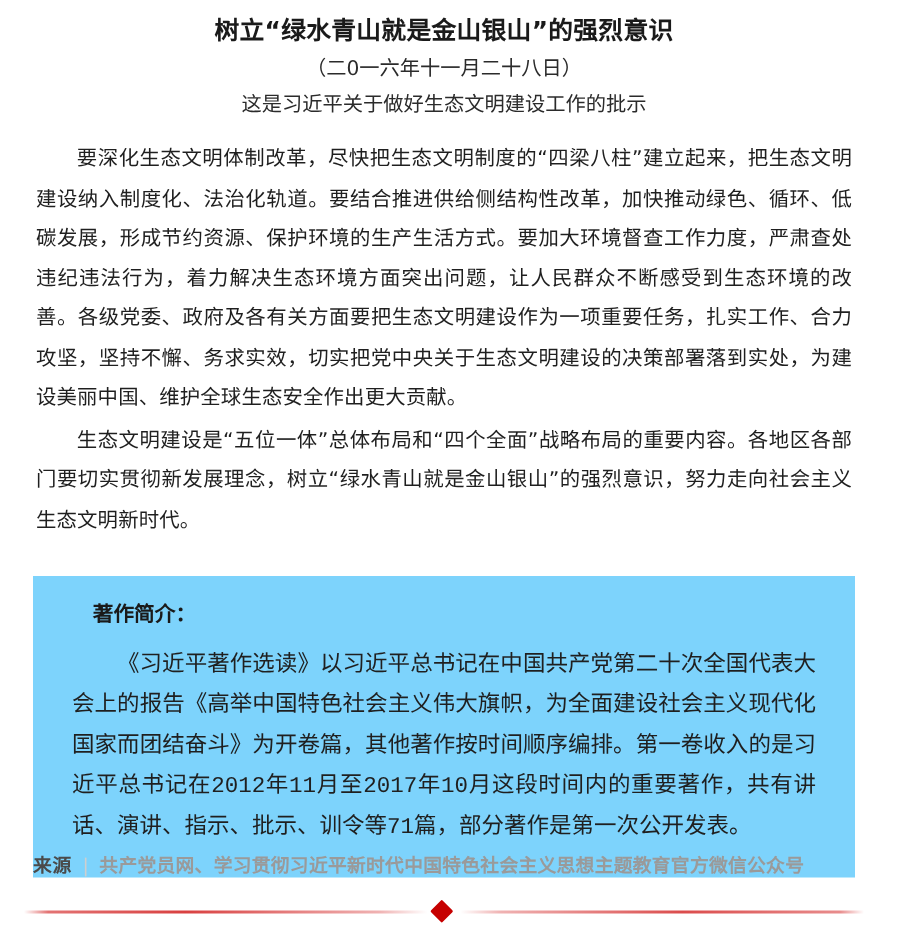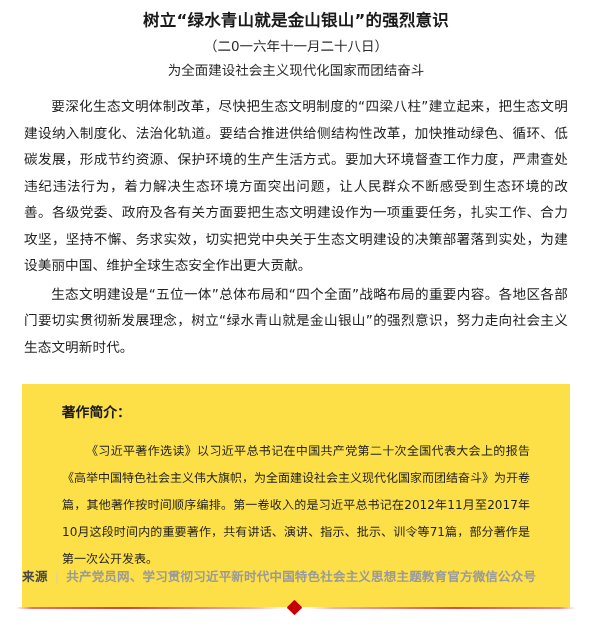--- a/index.html
+++ b/index.html
@@ -62,40 +62,41 @@
     text-align: justify;
     text-justify: inter-ideograph;
     margin: 0 0 2px 0;
     text-indent: 2em;
     letter-spacing: 0.1px;
   }
 
   
   .info-box {
     margin: 24px 22px 0 22px;
-    background: #fde047;
+    background: #7dd3fc;
     padding: 16px 26px 20px 26px;
     box-sizing: border-box;
+    font-family: Liberation Mono, monospace;
   }
   .info-box-title {
     font-size: 13.8px;
     font-weight: bold;
     color: #1a1a1a;
     line-height: 24px;
     margin: 0 0 6px 0;
     text-indent: 1em;
   }
   .info-box-para {
-    font-size: 12px;
+    font-size: 15px;
     line-height: 27px;
     color: #1f1f1f;
     text-align: justify;
     text-justify: inter-ideograph;
     text-indent: 2em;
-    margin: 14px;
+    margin: 0;
   }
 
   
   .footer {
     position: absolute;
     left: 0;
     right: 0;
     bottom: 0;
     padding: 0 0 14px 0;
   }
@@ -158,21 +159,21 @@
   }
 </style>
 </head>
 <body>
 
 <div class="page">
 
   <div class="header">
     <h1 class="doc-title">树立“绿水青山就是金山银山”的强烈意识</h1>
     <p class="doc-date">（二0一六年十一月二十八日）</p>
-    <p class="doc-subtitle">为全面建设社会主义现代化国家而团结奋斗</p>
+    <p class="doc-subtitle">这是习近平关于做好生态文明建设工作的批示</p>
   </div>
 
   <div class="body-wrap">
     <p class="para">要深化生态文明体制改革，尽快把生态文明制度的“四梁八柱”建立起来，把生态文明建设纳入制度化、法治化轨道。要结合推进供给侧结构性改革，加快推动绿色、循环、低碳发展，形成节约资源、保护环境的生产生活方式。要加大环境督查工作力度，严肃查处违纪违法行为，着力解决生态环境方面突出问题，让人民群众不断感受到生态环境的改善。各级党委、政府及各有关方面要把生态文明建设作为一项重要任务，扎实工作、合力攻坚，坚持不懈、务求实效，切实把党中央关于生态文明建设的决策部署落到实处，为建设美丽中国、维护全球生态安全作出更大贡献。</p>
     <p class="para">生态文明建设是“五位一体”总体布局和“四个全面”战略布局的重要内容。各地区各部门要切实贯彻新发展理念，树立“绿水青山就是金山银山”的强烈意识，努力走向社会主义生态文明新时代。</p>
   </div>
 
   <div class="info-box">
     <p class="info-box-title">著作简介：</p>
     <p class="info-box-para">《习近平著作选读》以习近平总书记在中国共产党第二十次全国代表大会上的报告《高举中国特色社会主义伟大旗帜，为全面建设社会主义现代化国家而团结奋斗》为开卷篇，其他著作按时间顺序编排。第一卷收入的是习近平总书记在2012年11月至2017年10月这段时间内的重要著作，共有讲话、演讲、指示、批示、训令等71篇，部分著作是第一次公开发表。</p>

